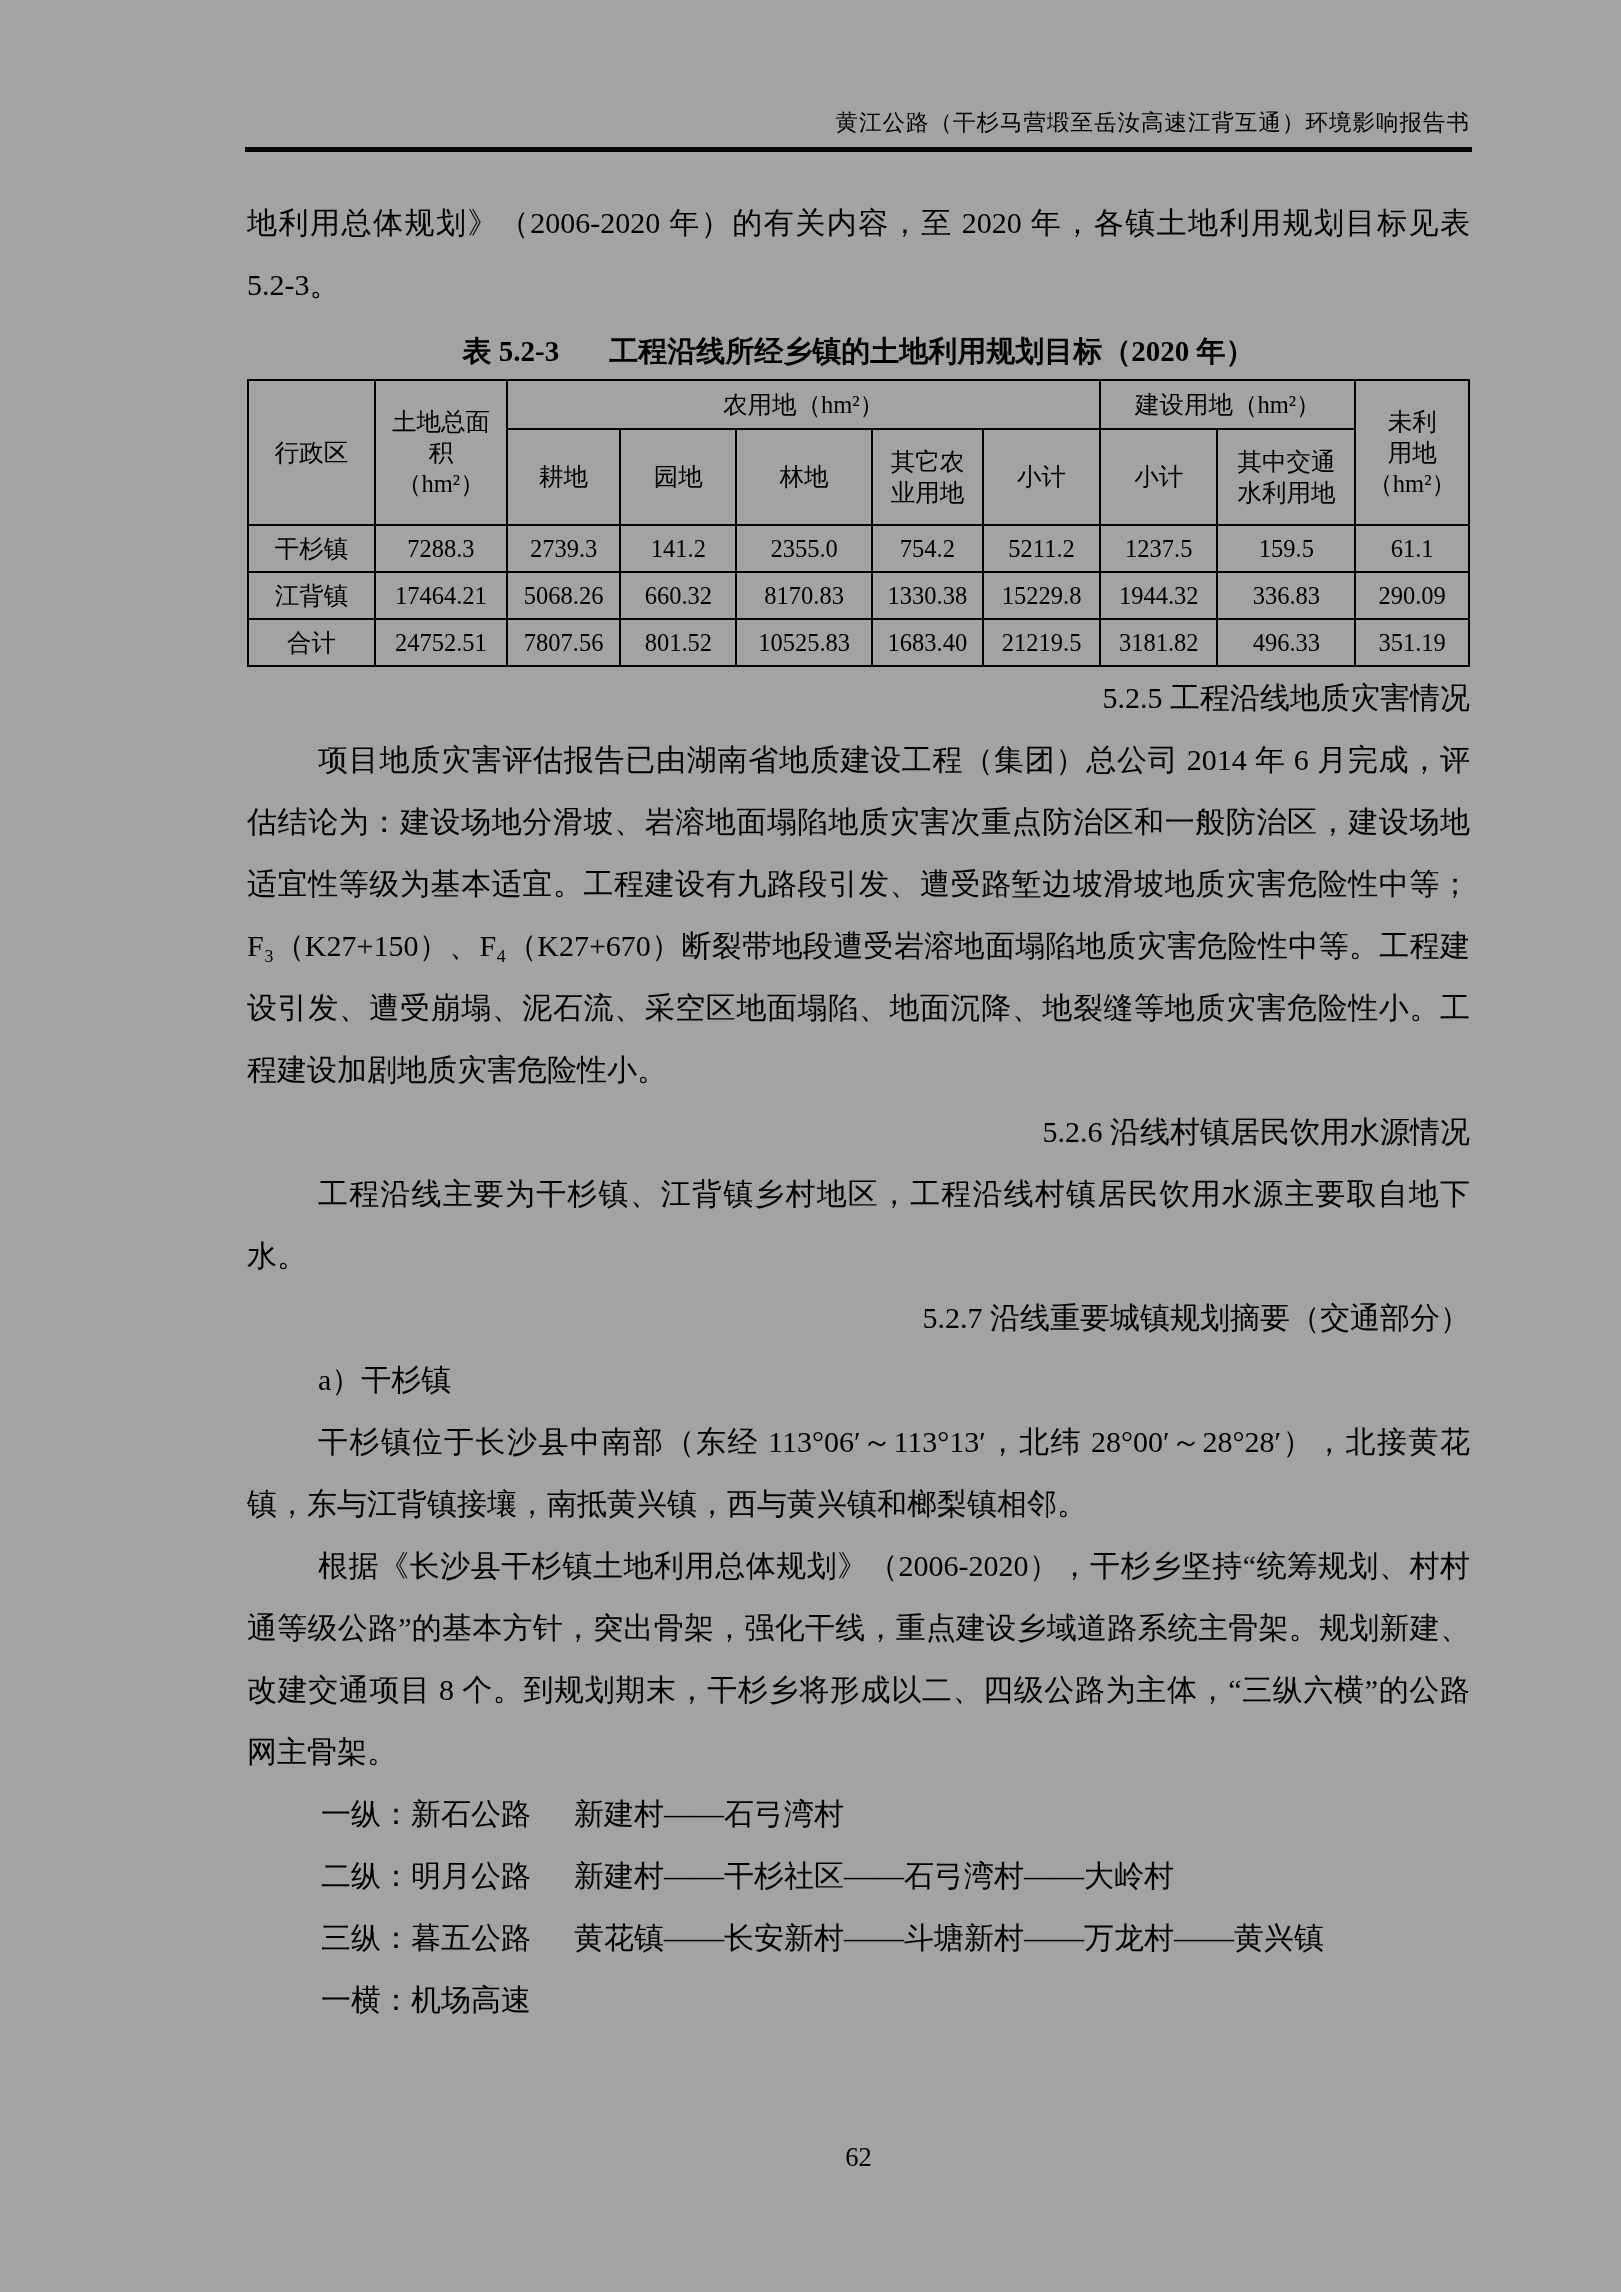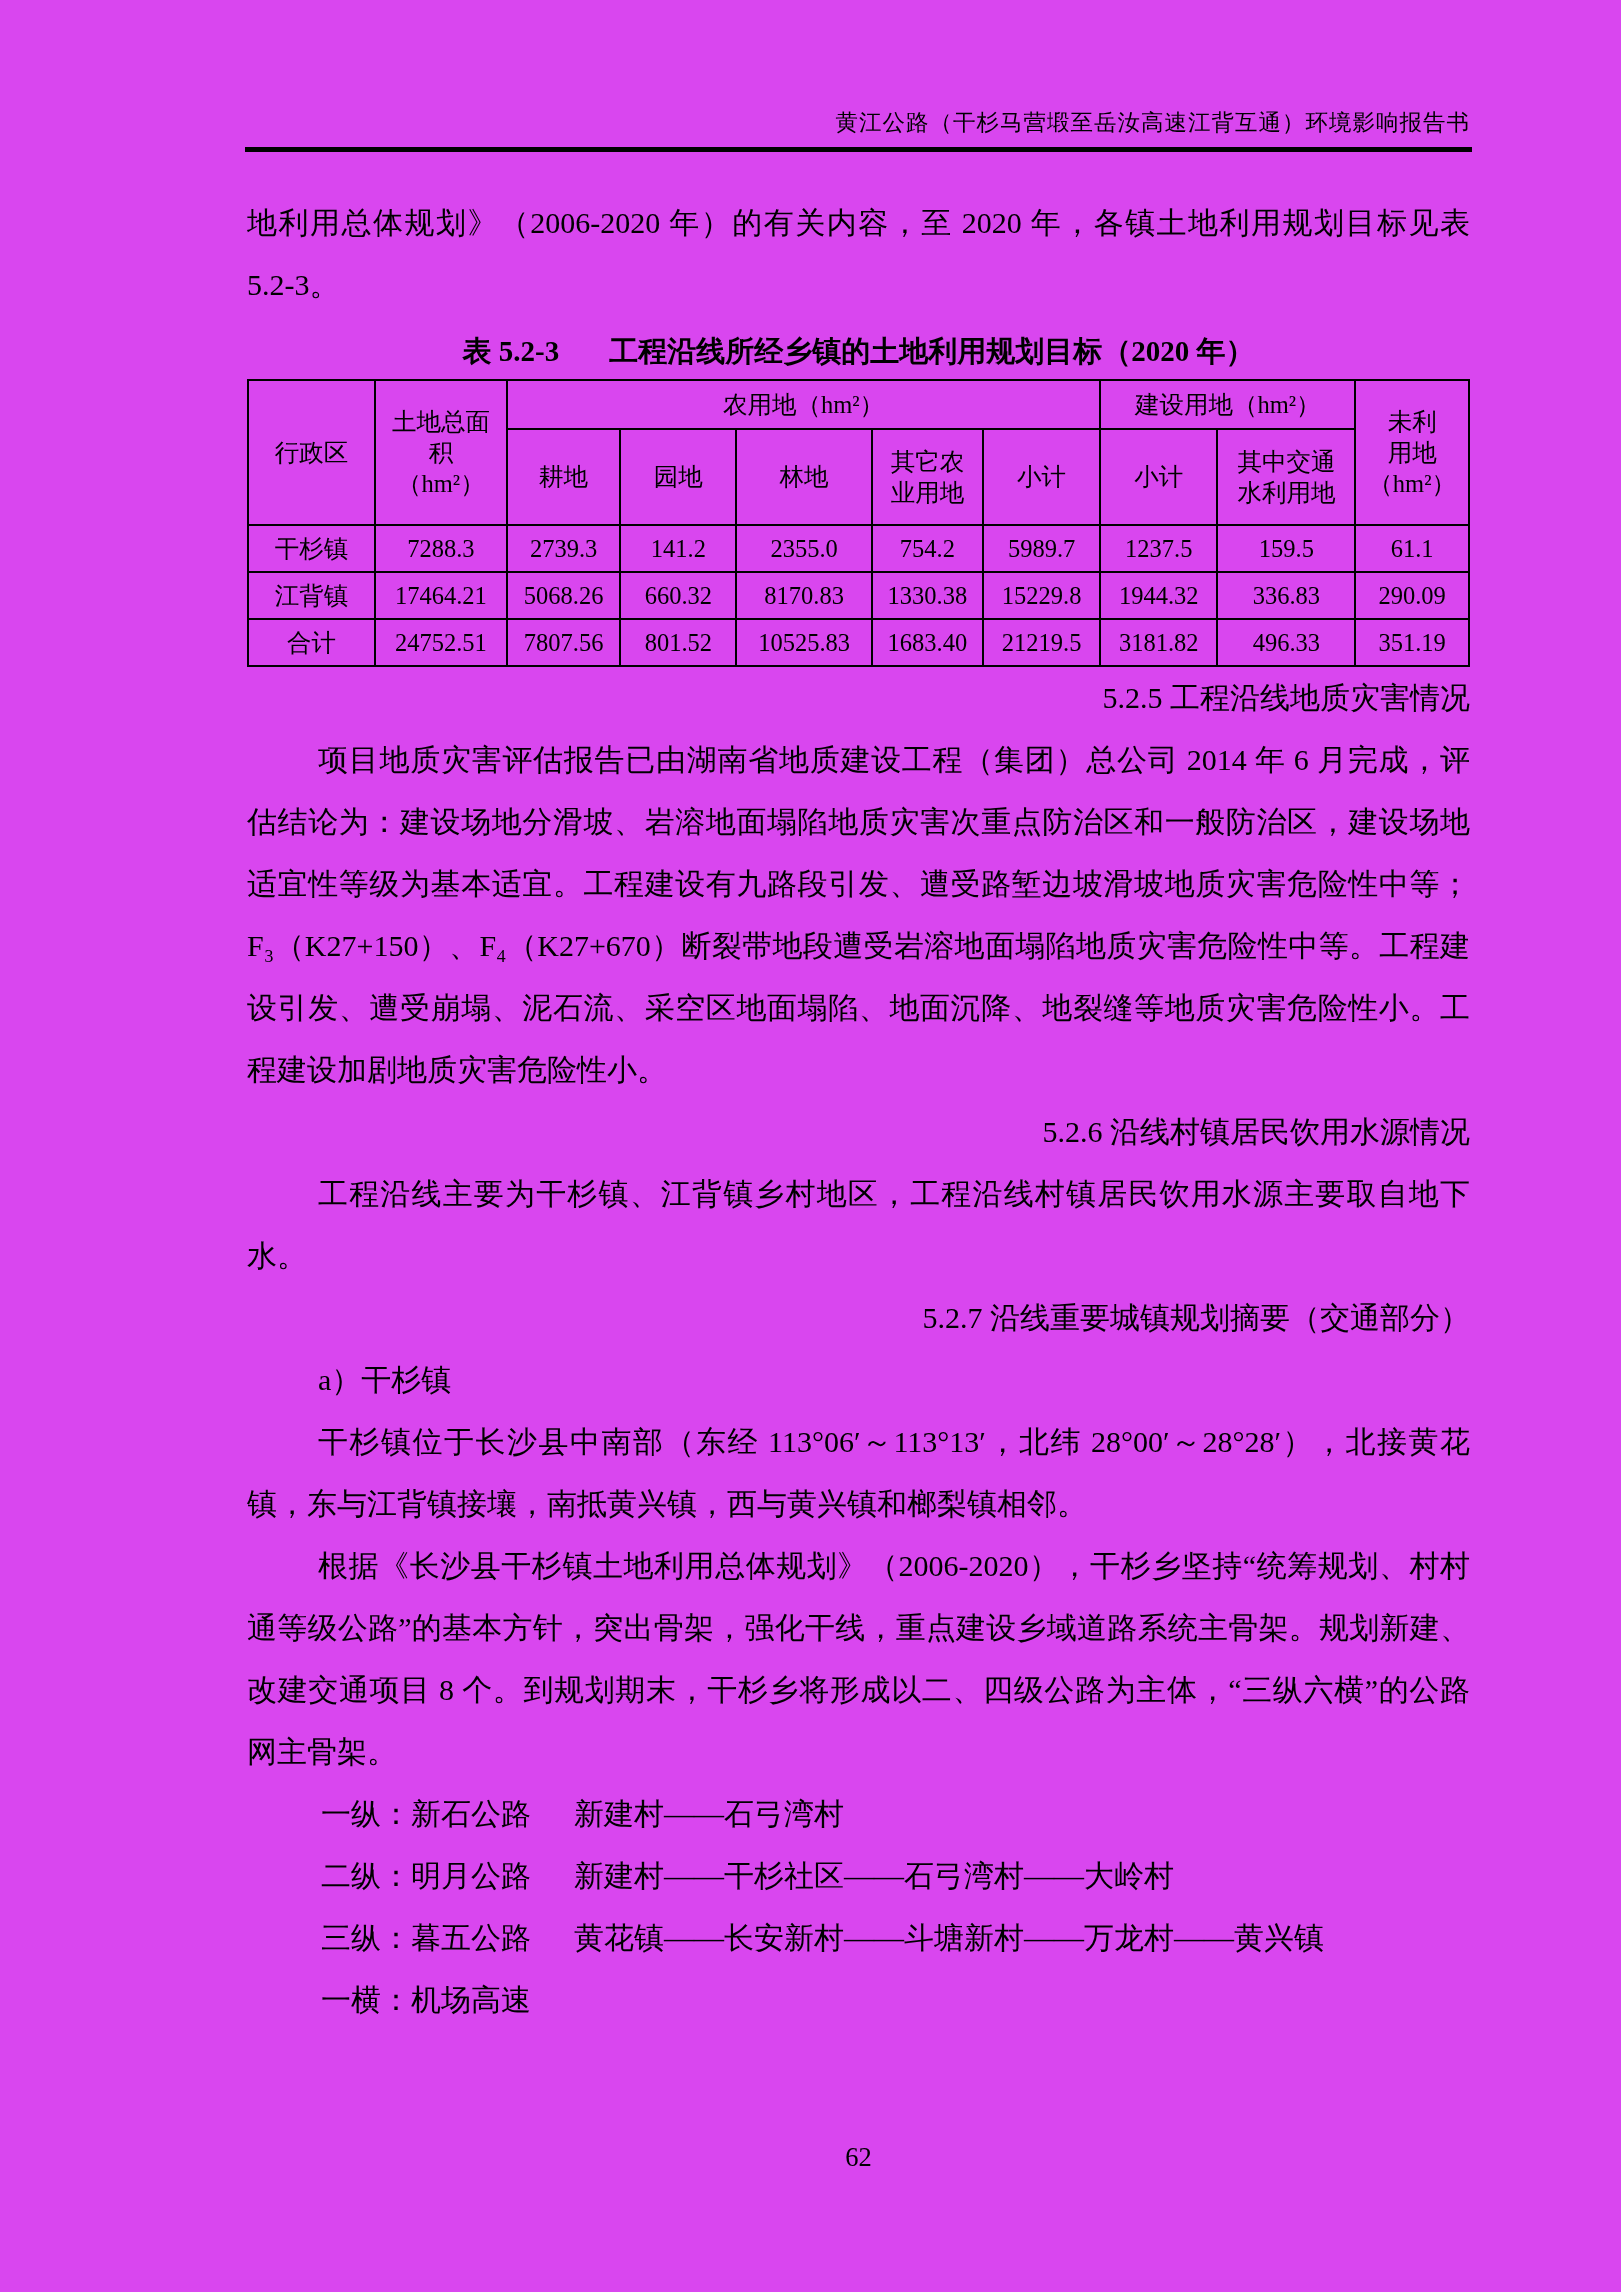--- a/index.html
+++ b/index.html
@@ -4,21 +4,21 @@
 <style>
   * { margin: 0; padding: 0; box-sizing: border-box; }
   html, body { background: #ffffff; }
   body {
     width: 1621px; height: 2293px;
     position: relative;
     font-family: "Liberation Serif", "DejaVu Serif", serif;
     color: #000;
     overflow: hidden;
   }
-  .page { position: absolute; inset: 0; background: #d946ef; }
+  .page { position: absolute; inset: 0; background: #a3a3a3; }
 
   
   .page-header {
     position: absolute; left: 247px; top: 108px; width: 1223px;
     text-align: right; font-size: 22.5px; line-height: 29px;
     letter-spacing: 1px;
   }
   .header-rule {
     position: absolute; left: 245px; top: 147px; width: 1227px; height: 4.9px;
     background: #000;
@@ -126,21 +126,21 @@
         </tr>
       </thead>
       <tbody>
         <tr class="drow">
           <td>干杉镇</td>
           <td>7288.3</td>
           <td>2739.3</td>
           <td>141.2</td>
           <td>2355.0</td>
           <td>754.2</td>
-          <td>5989.7</td>
+          <td>5211.2</td>
           <td>1237.5</td>
           <td>159.5</td>
           <td>61.1</td>
         </tr>
         <tr class="drow">
           <td>江背镇</td>
           <td>17464.21</td>
           <td>5068.26</td>
           <td>660.32</td>
           <td>8170.83</td>

